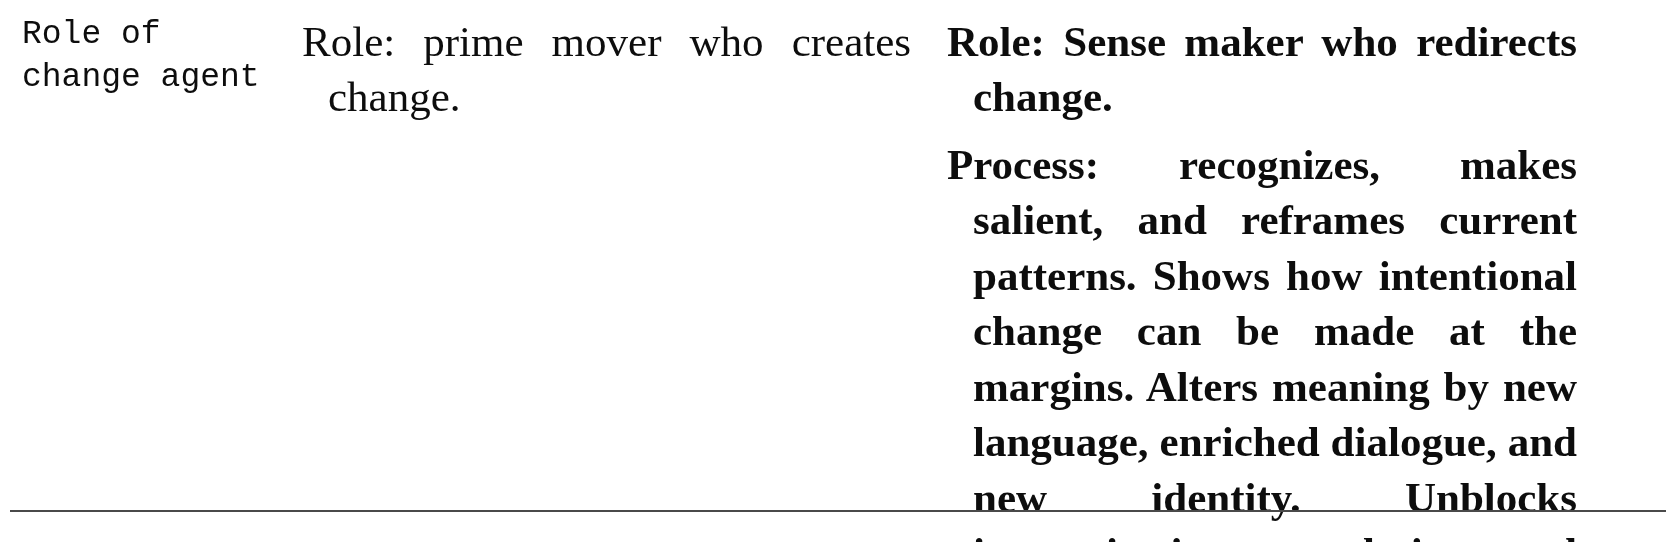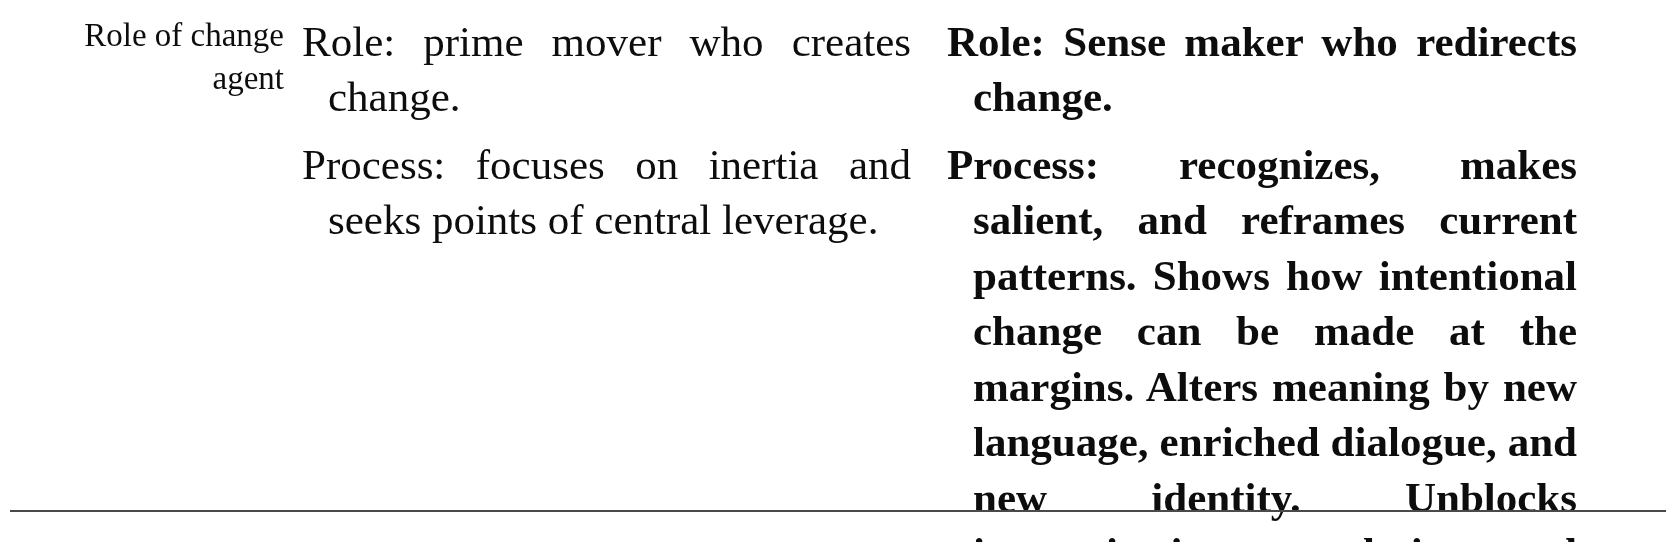--- a/index.html
+++ b/index.html
@@ -56,21 +56,22 @@
     text-align: justify;
     -webkit-hyphens: manual;
     hyphens: manual;
   }
   .para:last-child {
     margin-bottom: 0;
   }
   .col-label .para {
     text-indent: 0;
     padding-left: 0;
-    text-align: right;
+    text-align: left;
+    font-family: Liberation Mono, monospace;
   }
   .rule {
     position: absolute;
     left: 10px;
     right: 10px;
     bottom: 30px;
     height: 2px;
     background: #4a4a4a;
   }
 </style>
@@ -80,21 +81,20 @@
 <div class="table-wrap">
 
   <div class="row">
 
     <div class="col-label">
       <p class="para">Role of change agent</p>
     </div>
 
     <div class="col-body">
       <p class="para">Role: prime mover who creates change.</p>
-      <p class="para">Process: focuses on inertia and seeks points of central leverage.</p>
     </div>
 
     <div class="col-body second">
       <p class="para">Role: Sense maker who redirects change.</p>
       <p class="para">Process: recognizes, makes salient, and reframes current patterns. Shows how intentional change can be made at the margins. Alters meaning by new language, en­riched dialogue, and new identity. Unblocks improvisation, transla­tion, and learning.</p>
     </div>
 
   </div>
 
   <div class="rule"></div>

